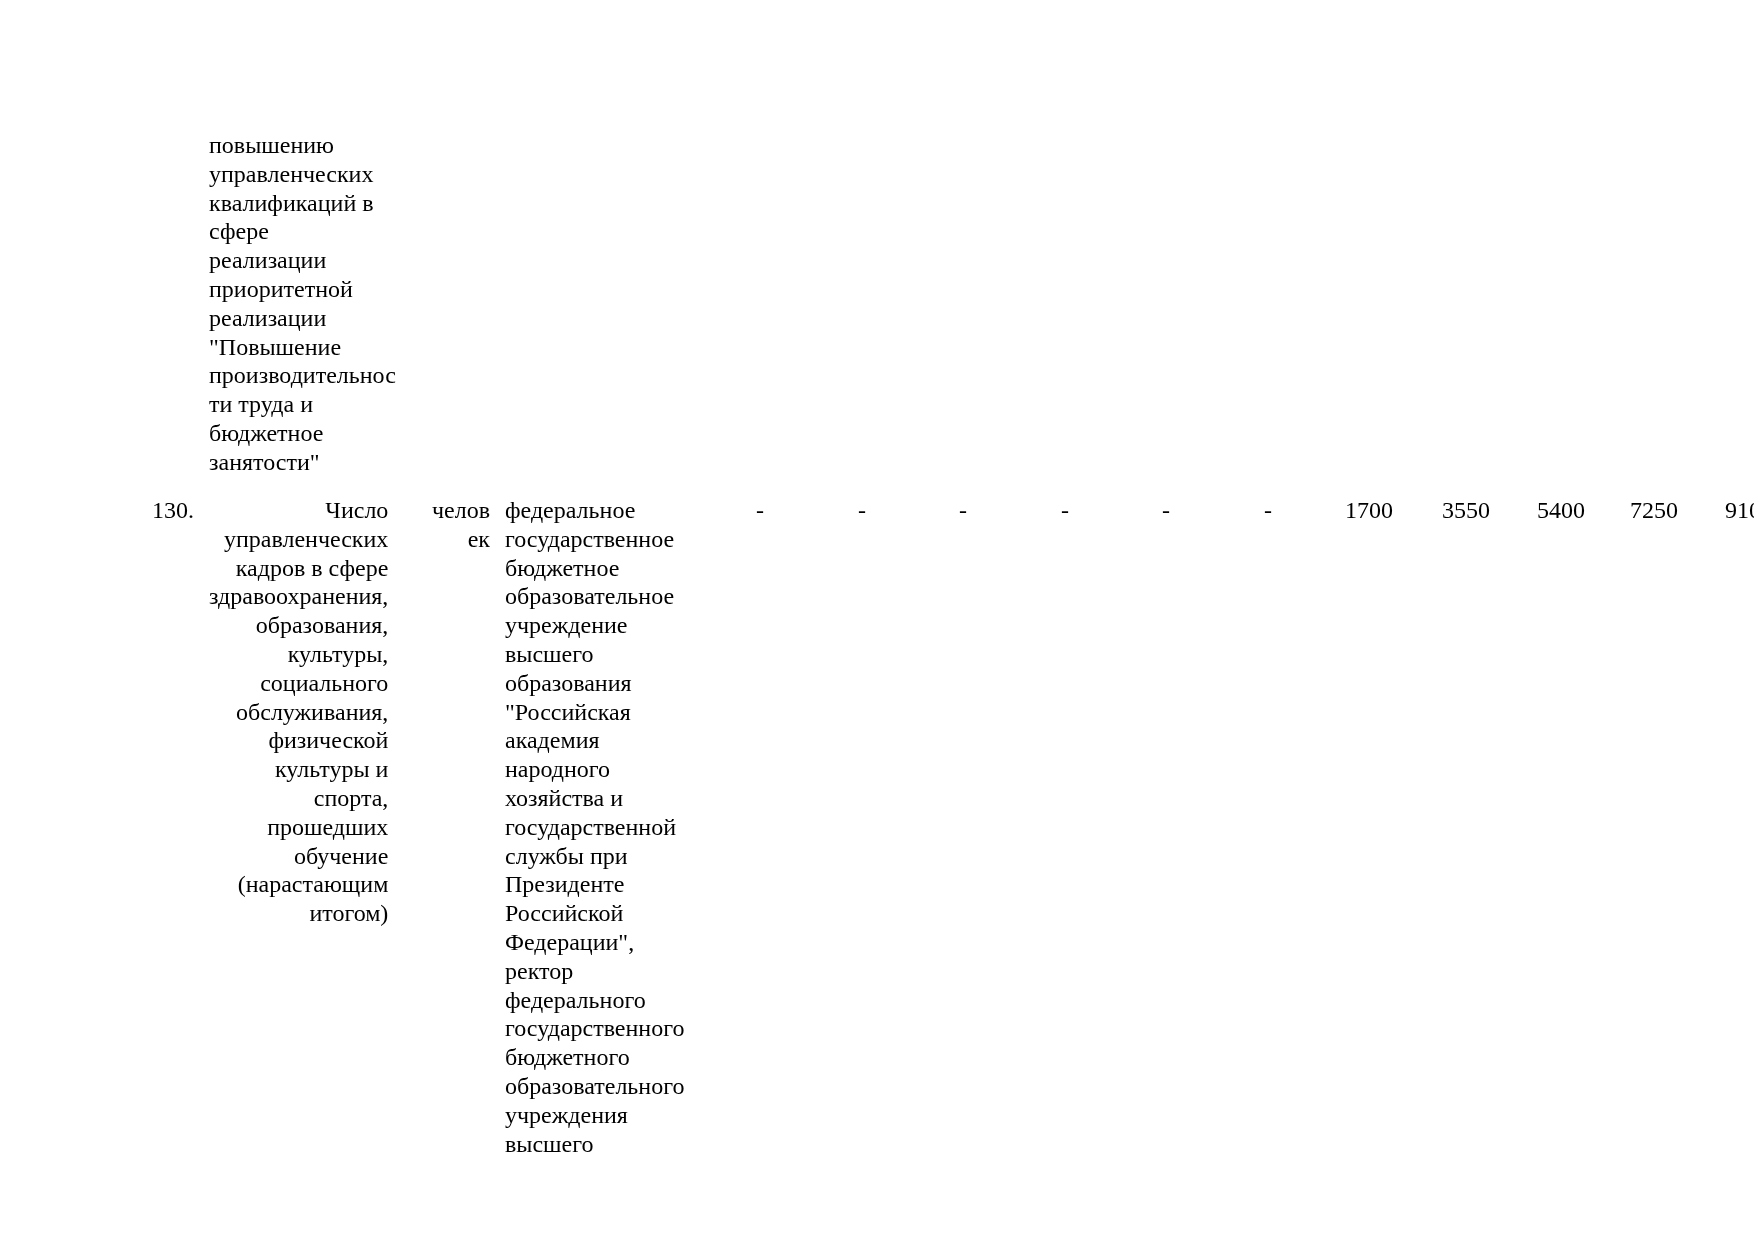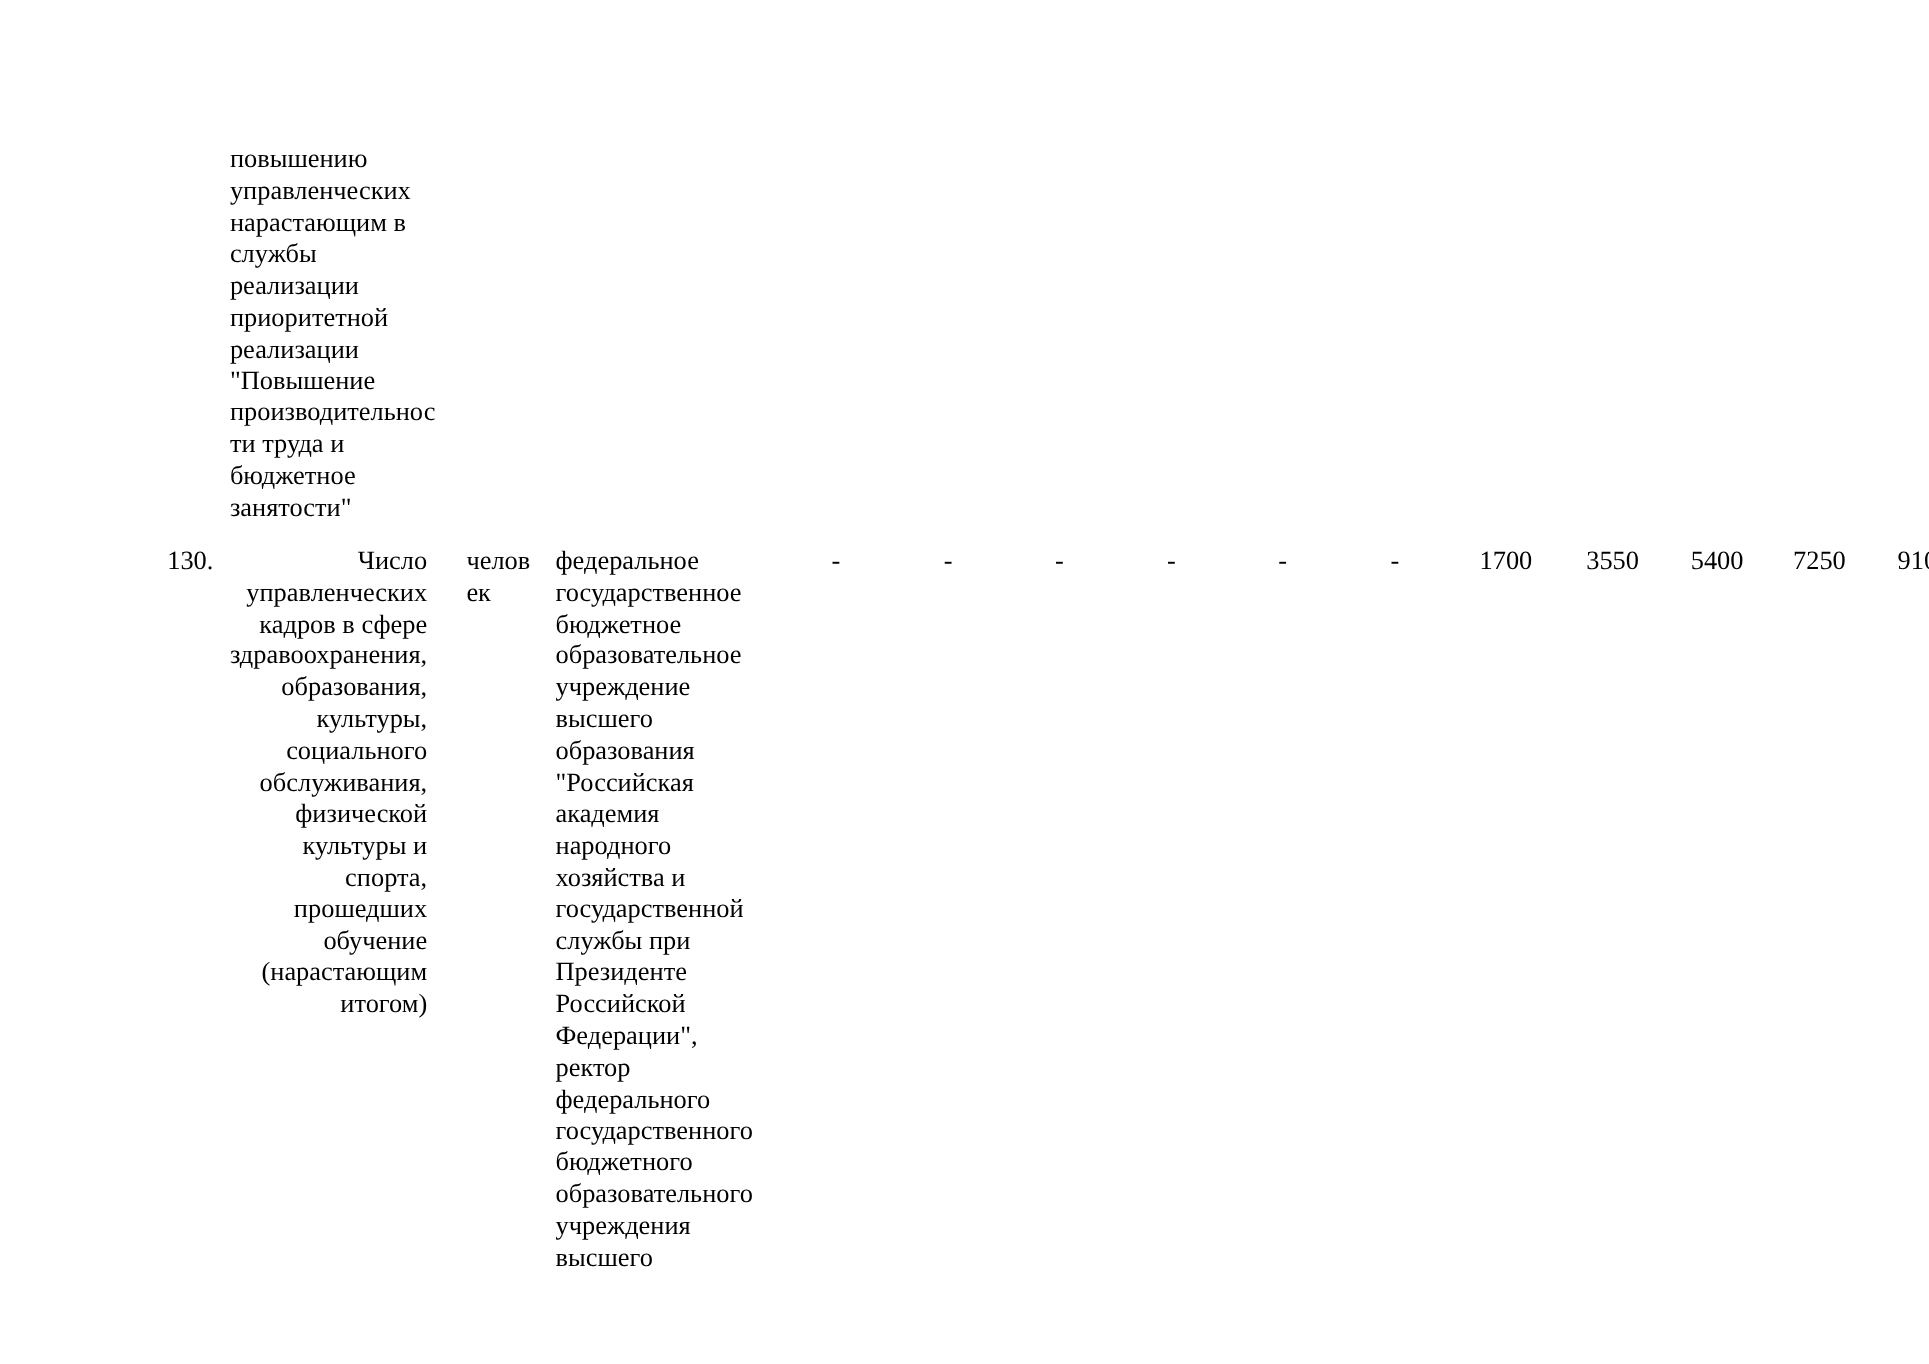--- a/index.html
+++ b/index.html
@@ -22,43 +22,43 @@
       width: 1754px;
       height: 1240px;
       overflow: hidden;
     }
     .cell {
       position: absolute;
       line-height: 28.8px;
       white-space: nowrap;
     }
     .cell .line { display: block; }
-    .center { text-align: left; }
+    .center { text-align: right; }
     .cont-name { left: 209px; top: 131px; }
     .row-num { left: 152px; top: 496px; text-align: center; }
     .row-name { left: 209px; top: 496px; text-align: right; }
     .row-unit { left: 424px; top: 496px; width: 66px; }
     .row-resp { left: 505px; top: 496px; }
     .val {
       position: absolute;
       top: 496px;
       line-height: 28.8px;
       white-space: nowrap;
     }
   </style>
 </head>
 <body>
 
 <div class="page">
 
   <div class="cell cont-name">
     <span class="line">повышению</span>
     <span class="line">управленческих</span>
-    <span class="line">нарастающим в</span>
-    <span class="line">службы</span>
+    <span class="line">квалификаций в</span>
+    <span class="line">сфере</span>
     <span class="line">реализации</span>
     <span class="line">приоритетной</span>
     <span class="line">реализации</span>
     <span class="line">"Повышение</span>
     <span class="line">производительнос</span>
     <span class="line">ти труда и</span>
     <span class="line">бюджетное</span>
     <span class="line">занятости"</span>
   </div>
 

